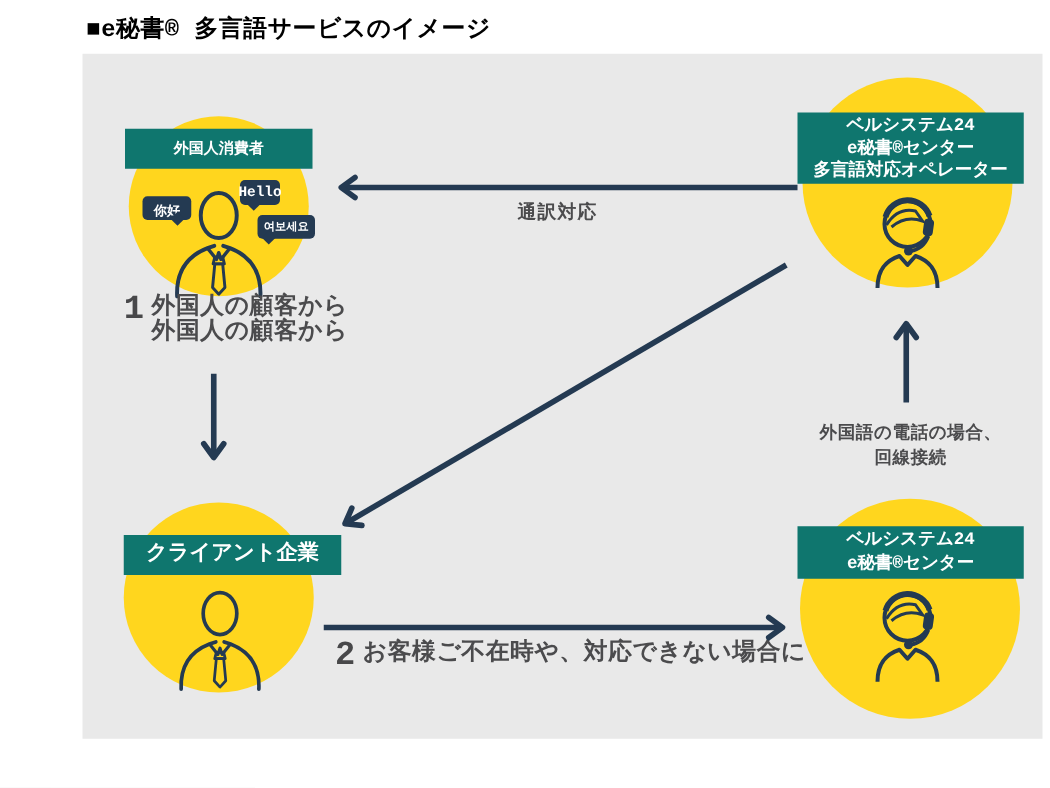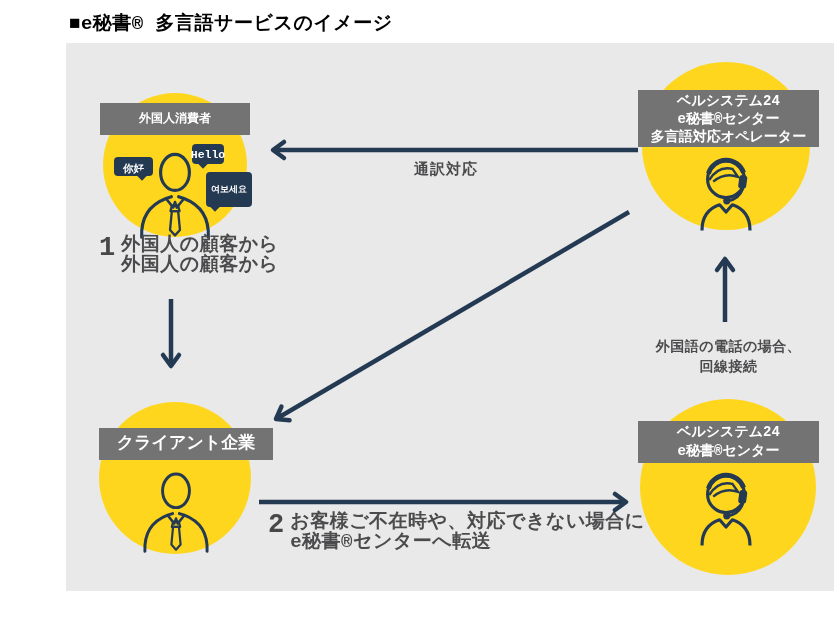--- a/index.html
+++ b/index.html
@@ -18,21 +18,21 @@
     background:#E9E9E9;
   }
   .circle{
     position:absolute;border-radius:50%;background:#FFD61E;
   }
   .c-consumer{left:62px;top:93px;width:144px;height:144px;}
   .c-client{left:58px;top:402px;width:152px;height:152px;}
   .c-mlops{left:601px;top:62px;width:168px;height:168px;}
   .c-esec{left:599px;top:399px;width:176px;height:176px;}
   .node-label{
-    position:absolute;background:#737373;color:#ffffff;font-weight:bold;
+    position:absolute;background:#0f766e;color:#ffffff;font-weight:bold;
     display:flex;flex-direction:column;align-items:center;justify-content:center;
     text-align:center;z-index:5;line-height:1.25;
   }
   .l-consumer{left:59px;top:103px;width:150px;height:32px;font-size:12px;}
   .l-client{left:58px;top:428px;width:174px;height:32px;font-size:17px;}
   .l-mlops{left:597px;top:90px;width:181px;height:57px;font-size:14px;line-height:18px;}
   .l-esec{left:597px;top:421px;width:181px;height:42px;font-size:14px;line-height:19px;}
   .person{position:absolute;z-index:3;}
   .bubble{
     position:absolute;background:#243A52;color:#ffffff;font-weight:bold;
@@ -40,21 +40,21 @@
     z-index:6;
   }
   .bubble::after{
     content:"";position:absolute;width:8px;height:8px;background:#243A52;
     bottom:-3px;transform:rotate(45deg);
   }
   .b-cn{left:73px;top:157px;width:39px;height:19px;font-size:10.5px;align-items:flex-end;}
   .b-cn::after{right:7px;}
   .b-en{left:151px;top:144px;width:32px;height:20px;font-size:11.5px;}
   .b-en::after{left:7px;}
-  .b-kr{left:165px;top:172px;width:46px;height:35px;font-size:9px;}
+  .b-kr{left:165px;top:172px;width:46px;height:19px;font-size:9px;}
   .b-kr::after{left:5px;}
   .step{position:absolute;z-index:4;display:flex;align-items:flex-start;color:#4B4B4D;}
   .step-num{font-size:27px;font-weight:bold;line-height:26px;margin-right:6px;color:#48484A;}
   .step-lines{font-size:19px;font-weight:bold;line-height:20px;letter-spacing:0.5px;}
   .s1{left:58px;top:235px;}
   .s2{left:227px;top:512px;}
   .flow-label{
     position:absolute;z-index:4;color:#4B4B4D;font-weight:bold;text-align:center;
   }
   .f-interp{left:340px;top:160px;width:130px;font-size:15px;letter-spacing:1px;}
@@ -143,21 +143,20 @@
     <span class="step-num">1</span>
     <span class="step-lines">
       <span>外国人の顧客から</span><br>
       <span>外国人の顧客から</span>
     </span>
   </div>
   <div class="step s2">
     <span class="step-num">2</span>
     <span class="step-lines">
       <span>お客様ご不在時や、対応できない場合に</span><br>
-      <span>e秘書®センターへ転送</span>
     </span>
   </div>
 
   <div class="flow-label f-interp">
     <span>通訳対応</span>
   </div>
   <div class="flow-label f-connect">
     <span>外国語の電話の場合、</span><br>
     <span>回線接続</span>
   </div>

